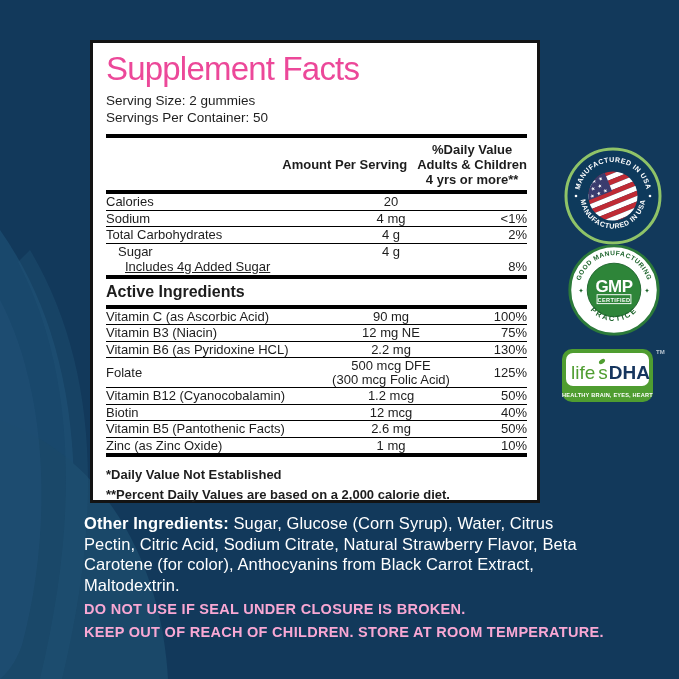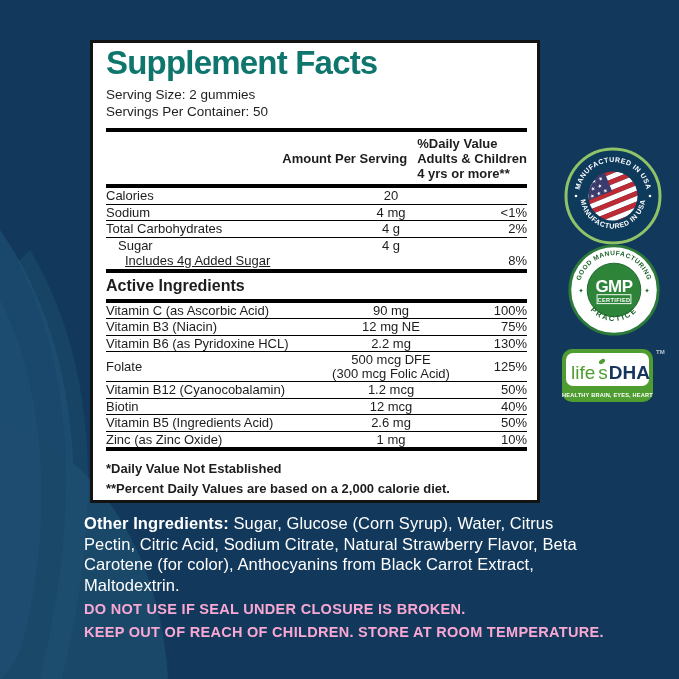--- a/index.html
+++ b/index.html
@@ -4,30 +4,30 @@
 <style>
   html,body{margin:0;padding:0;}
   body{width:679px;height:679px;position:relative;overflow:hidden;
        background:#12395b;font-family:"Liberation Sans",sans-serif;}
   .bg-swirls{position:absolute;left:0;top:0;width:679px;height:679px;}
 
   
   .card{position:absolute;left:90px;top:40px;width:450px;height:463px;
         background:#ffffff;border:3px solid #131313;box-sizing:border-box;
         padding:0 10px 0 13px;color:#1d1d1d;}
-  .sf-title{font-size:33px;line-height:40px;font-weight:700;letter-spacing:-0.8px;
-            color:#0f766e;}
+  .sf-title{font-size:33px;line-height:40px;font-weight:400;letter-spacing:-0.8px;
+            margin-top:6px;color:#ec4899;}
   .serving{font-size:13.5px;line-height:16.5px;color:#1f1f1f;}
   .serving.first{margin-top:4px;}
   .thick{height:4px;background:#000;}
   .thick.t1{margin-top:8px;}
   .hdr{display:flex;justify-content:flex-end;align-items:flex-end;
        gap:10px;padding:4px 0 3px;font-weight:bold;font-size:13px;}
   .hdr .amt-h{margin-bottom:15px;margin-top:8px;}
-  .hdr .dv-h{text-align:left;line-height:15px;}
+  .hdr .dv-h{text-align:center;line-height:15px;}
   .row{display:flex;align-items:center;border-bottom:1px solid #000;
        padding:1px 0;font-size:13px;line-height:13.5px;}
   .row.noline{border-bottom:none;}
   .row .name{width:215px;white-space:nowrap;}
   .row .name.ind1{padding-left:12px;box-sizing:border-box;}
   .row .name.ind2{padding-left:19px;box-sizing:border-box;text-decoration:underline;}
   .row .amt{width:140px;text-align:center;}
   .row .amt span{display:block;}
   .row .dv{flex:1;text-align:right;}
   .active-h{font-weight:bold;font-size:16px;padding:4px 0 4px;}
@@ -151,21 +151,21 @@
     <div class="dv">50%</div>
   </div>
   <div class="row">
     <div class="name">Biotin</div>
     <div class="amt">
         <span>12 mcg</span>
       </div>
     <div class="dv">40%</div>
   </div>
   <div class="row">
-    <div class="name">Vitamin B5 (Ingredients Acid)</div>
+    <div class="name">Vitamin B5 (Pantothenic Facts)</div>
     <div class="amt">
         <span>2.6 mg</span>
       </div>
     <div class="dv">50%</div>
   </div>
   <div class="row noline">
     <div class="name">Zinc (as Zinc Oxide)</div>
     <div class="amt">
         <span>1 mg</span>
       </div>

